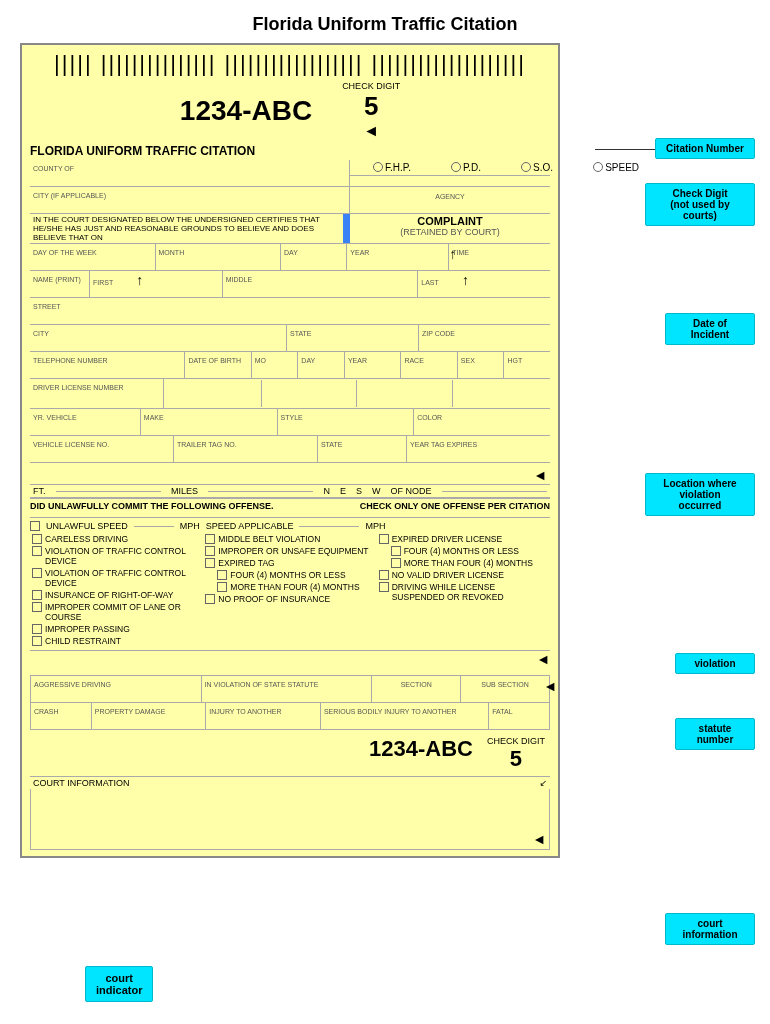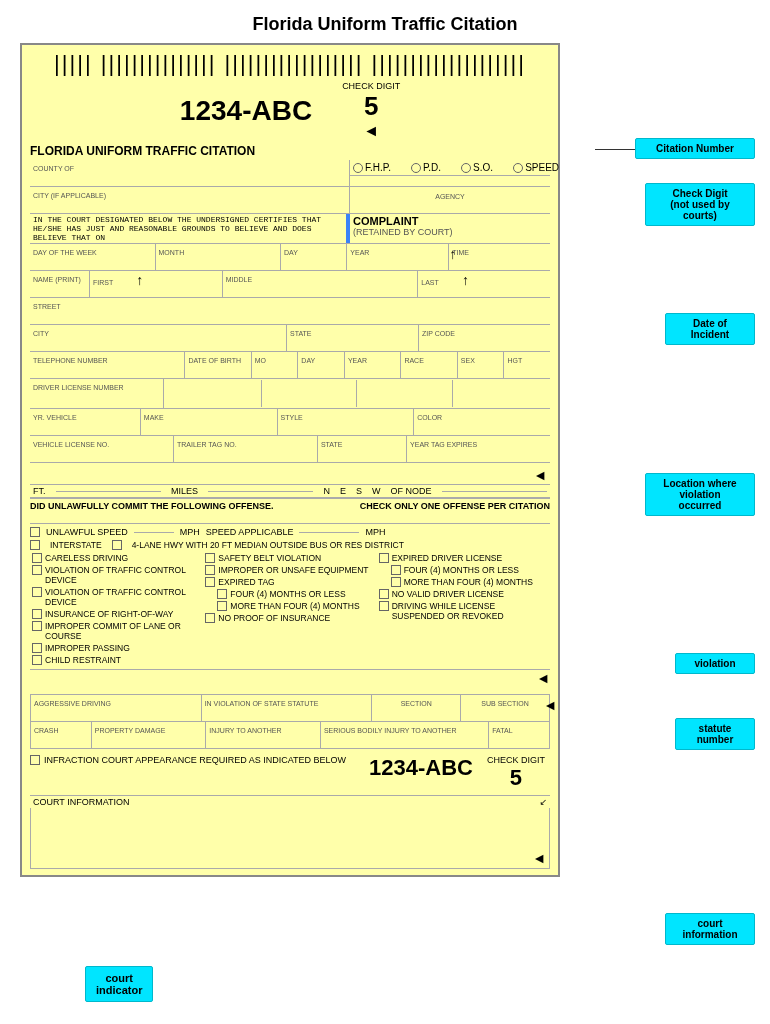--- a/index.html
+++ b/index.html
@@ -92,21 +92,21 @@
     .violations-section {
       border-top: 1px solid #aaa;
       padding: 2px 0;
     }
     .violations-header {
       display: flex;
       justify-content: space-between;
       font-weight: bold;
       font-size: 9px;
       border-bottom: 1px solid #aaa;
-      padding-bottom: 12px;
+      padding-bottom: 6px;
       margin-bottom: 3px;
     }
     .speed-row {
       display: flex;
       align-items: center;
       gap: 6px;
       font-size: 9px;
       margin-bottom: 3px;
     }
     .court-item {
@@ -137,23 +137,24 @@
     }
     .fhp-row {
       display: flex;
       gap: 20px;
       align-items: center;
       padding: 2px 3px;
       border-bottom: 1px solid #aaa;
     }
     .radio-item {
       display: flex;
-      align-items: flex-end;
+      align-items: flex-start;
       gap: 2px;
       font-size: 10px;
+      margin-left: 20px;
     }
     .radio-circle {
       width: 10px;
       height: 10px;
       border-radius: 50%;
       border: 1px solid #666;
       display: inline-block;
     }
     .violations-cols {
       display: flex;
@@ -243,22 +244,22 @@
       <div style="flex:1; border-right:1px solid #aaa; padding:1px 3px;">
         <span class="field-label">CITY (IF APPLICABLE)</span>
         <div class="field-value"></div>
       </div>
       <div style="width:200px; text-align:center; padding:2px;">
         <span class="field-label">AGENCY</span>
       </div>
     </div>
 
     <div style="display:flex; border-bottom:1px solid #aaa;">
-      <div style="flex:1; border-right:4px solid #3b82f6; padding:1px 3px; font-size:8px;font-family:Liberation Mono, monospace;">IN THE COURT DESIGNATED BELOW THE UNDERSIGNED CERTIFIES THAT HE/SHE HAS JUST AND REASONABLE GROUNDS TO BELIEVE AND DOES BELIEVE THAT ON</div>
-      <div style="width:200px; padding:1px 3px;">
+      <div style="flex:1; border-right:7px solid #3b82f6; padding:1px 3px; font-size:8px;">IN THE COURT DESIGNATED BELOW THE UNDERSIGNED CERTIFIES THAT HE/SHE HAS JUST AND REASONABLE GROUNDS TO BELIEVE AND DOES BELIEVE THAT ON</div>
+      <div style="width:200px; text-align:center; padding:1px 3px;">
         <div class="complaint-header">COMPLAINT</div>
         <div class="retained">(RETAINED BY COURT)</div>
       </div>
     </div>
 
     <div style="display:flex; border-bottom:1px solid #aaa;">
       <div style="flex:1; border-right:1px solid #aaa; padding:1px 3px;">
         <span class="field-label">DAY OF THE WEEK</span>
         <div class="field-value"></div>
       </div>
@@ -431,26 +432,20 @@
 
       <div class="speed-row">
         <span class="chk"></span>
         <span>UNLAWFUL SPEED</span>
         <span style="border-bottom:1px solid #aaa; width:40px; display:inline-block;"></span>
         <span>MPH</span>
         <span>SPEED APPLICABLE</span>
         <span style="border-bottom:1px solid #aaa; width:60px; display:inline-block;"></span>
         <span>MPH</span>
       </div>
-      <div class="interstate-row">
-        <span class="chk"></span>
-        <span>INTERSTATE</span>
-        <span class="chk"></span>
-        <span>4-LANE HWY WITH 20 FT MEDIAN OUTSIDE BUS OR RES DISTRICT</span>
-      </div>
 
       <div class="violations-cols">
 
         <div class="viol-col">
           <div class="viol-item">
               <span class="chk"></span>
               <span>CARELESS DRIVING</span>
             </div>
           <div class="viol-item">
               <span class="chk"></span>
@@ -474,21 +469,21 @@
             </div>
           <div class="viol-item">
               <span class="chk"></span>
               <span>CHILD RESTRAINT</span>
             </div>
         </div>
 
         <div class="viol-col">
           <div class="viol-item">
               <span class="chk"></span>
-              <span>SAFETY BELT VIOLATION</span>
+              <span>MIDDLE BELT VIOLATION</span>
             </div>
           <div class="viol-item">
               <span class="chk"></span>
               <span>IMPROPER OR UNSAFE EQUIPMENT</span>
             </div>
           <div class="viol-item">
               <span class="chk"></span>
               <span>EXPIRED TAG</span>
             </div>
           <div class="viol-item" style="margin-left:12px;">
@@ -572,24 +567,20 @@
           <span class="field-label">FATAL</span>
           <div class="field-value"></div>
         </div>
       </div>
 
     </div>
 
     <div style="margin:4px 0;">
       <div class="court-item" style="display:flex; align-items:flex-start;">
         <div style="flex:1;">
-          <div class="court-item">
-            <span class="chk"></span>
-            <span>INFRACTION COURT APPEARANCE REQUIRED AS INDICATED BELOW</span>
-          </div>
         </div>
         <div style="text-align:center; padding:0 10px;">
           <div style="font-size:22px; font-weight:bold;">1234-ABC</div>
         </div>
         <div class="check-digit-box" style="padding-right:5px;">
           <span style="font-size:9px;">CHECK DIGIT</span>
           <span style="font-size:22px; font-weight:bold;">5</span>
         </div>
       </div>
     </div>
@@ -598,21 +589,21 @@
       <span style="font-size:9px;">COURT INFORMATION</span>
       <span style="font-size:9px;">↙</span>
     </div>
     <div style="min-height:50px; border:1px solid #aaa; border-top:none; padding:2px 3px; position:relative;">
       <div style="min-height:40px;"></div>
       <div style="text-align:right; font-size:14px;">◄</div>
     </div>
 
   </div>
 
-  <div class="callout" style="top:95px; right:15px; width:120px;">Citation Number</div>
+  <div class="callout" style="top:95px; right:15px; width:100px;">Citation Number</div>
 
   <div style="position:absolute; top:106px; right:115px; width:60px; border-top:1.5px solid #333;"></div>
 
   <div class="callout" style="top:140px; right:15px; width:110px; white-space:pre-line;">Check Digit
 (not used by
 courts)</div>
 
   <div class="callout" style="top:270px; right:15px; width:90px; white-space:pre-line;">Date of
 Incident</div>
 

